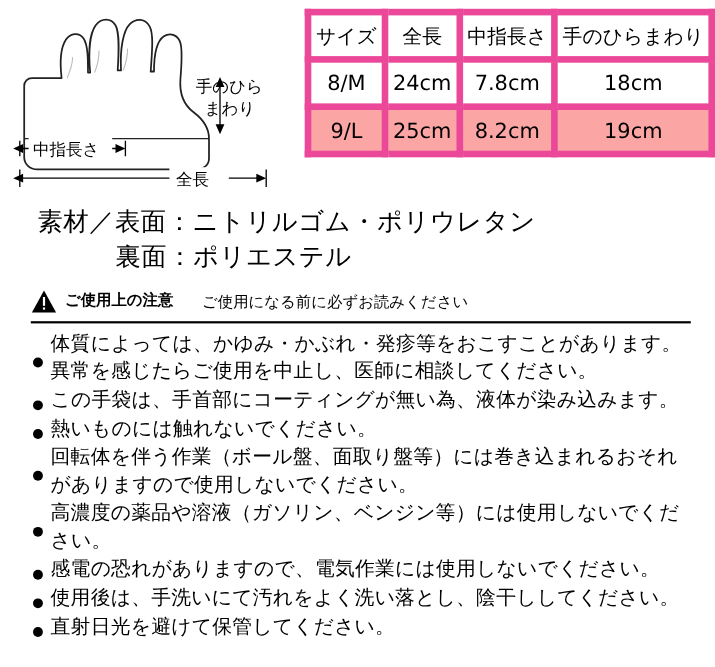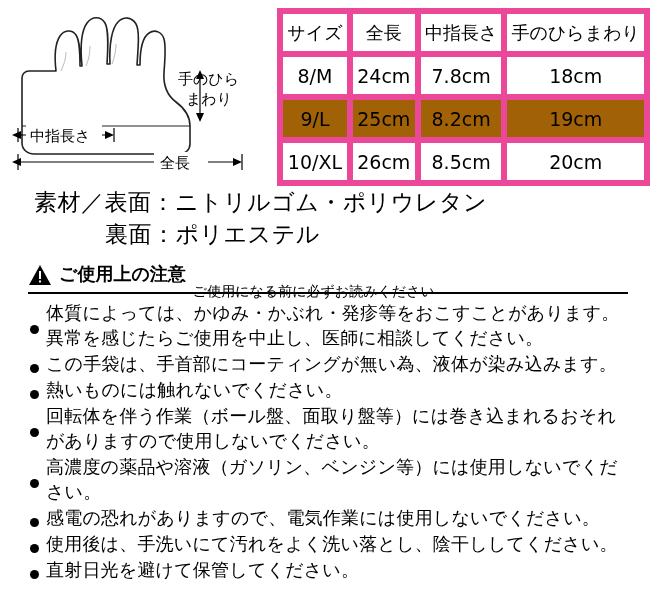--- a/index.html
+++ b/index.html
@@ -57,21 +57,21 @@
     font-family: "DejaVu Sans", "Liberation Sans", sans-serif;
     height: 37px;
     padding: 0 4px;
     white-space: nowrap;
   }
   .size-table col.c0 { width: 89px; }
   .size-table col.c1 { width: 90px; }
   .size-table col.c2 { width: 95px; }
   .size-table col.c3 { width: 92px; }
   .size-table tr.highlight td {
-    background: #a16207;
+    background: #fca5a5;
   }
   .size-table td.hdr {
     font-size: 18px;
   }
 
   
   .material {
     position: absolute;
     left: 0;
     top: 186px;
@@ -101,28 +101,28 @@
     gap: 7px;
   }
   .warn-icon {
     width: 24px;
     height: 22px;
     flex: 0 0 auto;
     position: relative;
     top: 1px;
   }
   .caution-title {
-    font-size: 18px;
+    font-size: 14px;
     font-weight: bold;
   }
   .caution-sub {
     font-size: 14px;
-    margin-left: 0;
-    position: relative;
-    top: 18px;
+    margin-left: 19px;
+    position: relative;
+    top: 2px;
   }
   .caution-rule {
     position: absolute;
     left: 28px;
     top: 292px;
     width: 600px;
     height: 2px;
     background: #000;
   }
 
@@ -221,26 +221,20 @@
           <td>24cm</td>
           <td>7.8cm</td>
           <td>18cm</td>
         </tr>
         <tr class="highlight">
           <td>9/L</td>
           <td>25cm</td>
           <td>8.2cm</td>
           <td>19cm</td>
         </tr>
-        <tr>
-          <td>10/XL</td>
-          <td>26cm</td>
-          <td>8.5cm</td>
-          <td>20cm</td>
-        </tr>
       </tbody>
     </table>
   </div>
 
   <div class="material">
     <div class="line1">素材／表面：ニトリルゴム・ポリウレタン</div>
     <div class="line2">裏面：ポリエステル</div>
   </div>
 
   <div class="caution-head">

